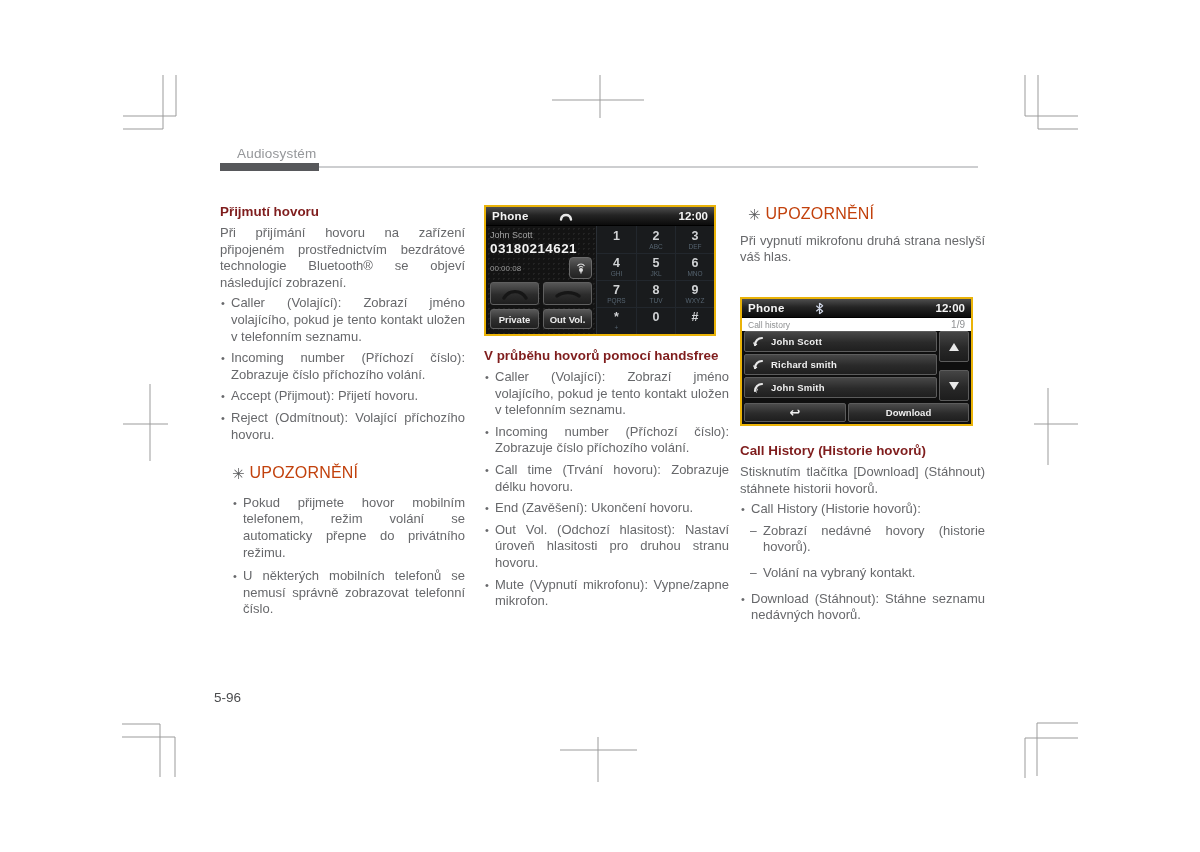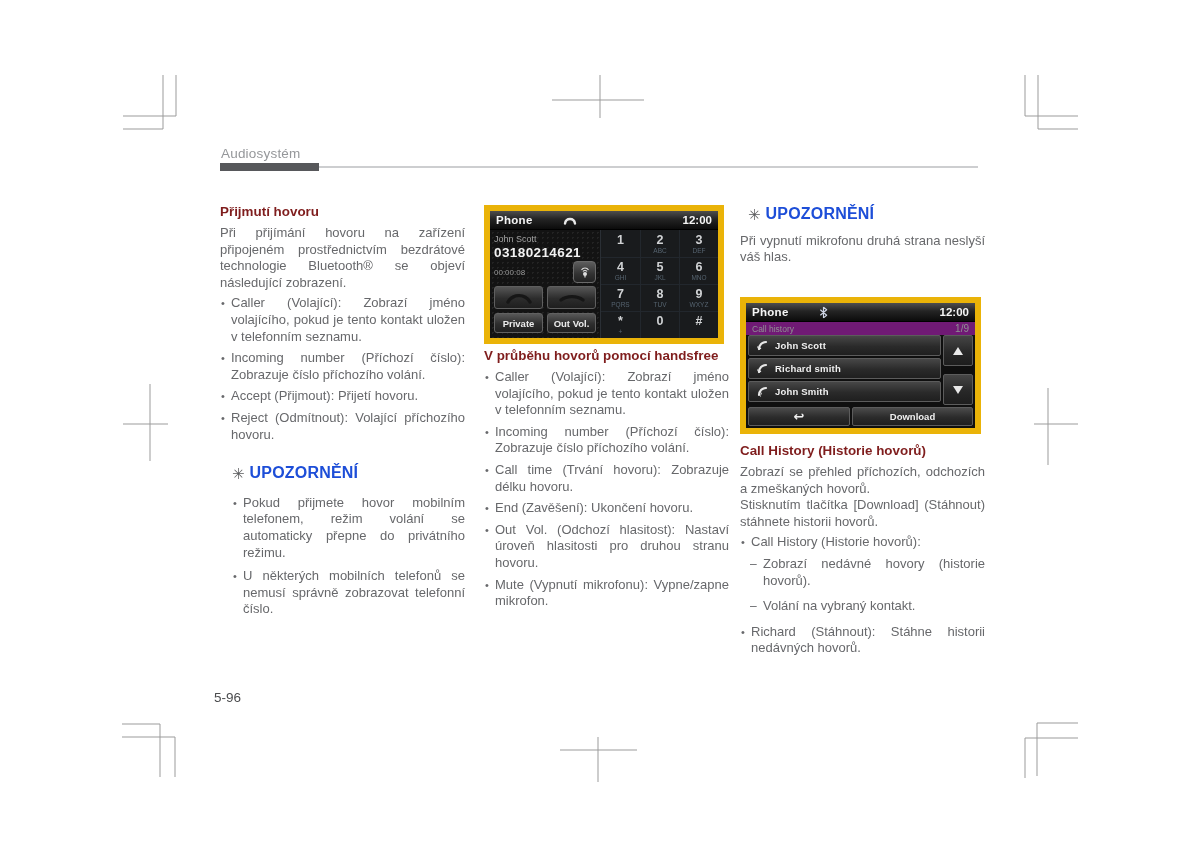--- a/index.html
+++ b/index.html
@@ -4,40 +4,40 @@
 <style>
   html,body{margin:0;padding:0;}
   body{
     width:1200px;height:852px;background:#ffffff;position:relative;overflow:hidden;
     font-family:"Liberation Sans","DejaVu Sans",sans-serif;
   }
   .page{position:absolute;inset:0;}
   
   .cropmarks{position:absolute;inset:0;pointer-events:none;}
   
-  .sec-title{position:absolute;left:221px;top:146px;font-size:13.5px;color:#95979a;letter-spacing:.2px;}
+  .sec-title{position:absolute;left:237px;top:146px;font-size:13.5px;color:#95979a;letter-spacing:.2px;}
   .rule-thin{position:absolute;left:222px;top:166px;width:756px;height:2px;background:#cdced0;}
   .rule-bar{position:absolute;left:220px;top:163px;width:99px;height:8px;background:#57585b;}
   
   .col{position:absolute;width:245px;font-size:13px;line-height:16.6px;color:#67686b;text-align:justify;}
   .col h3{font-size:13.4px;color:#7f1d1d;font-weight:bold;margin:0 0 5px 0;text-align:left;line-height:16px;}
   .col p{margin:0 0 2px 0;}
   .blist{margin:4px 0 0 0;padding:0;list-style:none;}
   .blist li{position:relative;padding-left:11px;margin-bottom:5px;}
   .blist li::before{content:"•";position:absolute;left:1px;top:0;color:#67686b;font-size:11px;}
   .blist li.dash{padding-left:13px;margin-left:10px;}
   .blist li.dash::before{content:"–";font-size:12px;left:0;}
   .notice{padding-left:12px;}
   .notice-head{display:flex;align-items:center;gap:5px;margin:0 0 13px 0;text-align:left;}
   .notice-sym{font-size:15px;color:#5a5b5d;line-height:1;}
-  .notice-word{font-size:16px;font-weight:bold;color:#1d4ed8;letter-spacing:.2px;}
+  .notice-word{font-size:16px;font-weight:normal;color:#c2410c;letter-spacing:.2px;}
   .notice .blist li{margin-bottom:7px;}
   .page-num{position:absolute;left:214px;top:690px;font-size:13.5px;color:#4b4c4e;}
   
-  .shot{position:absolute;background:#0f0f0f;border:6px solid #eab308;box-sizing:content-box;}
+  .shot{position:absolute;background:#0f0f0f;border:2px solid #eab308;box-sizing:content-box;}
   .shot-header{height:18px;background:linear-gradient(180deg,#4e4e4e 0%,#242424 45%,#0b0b0b 100%);
     border-bottom:1px solid #000;display:flex;align-items:center;padding:0 6px;}
   .shot-title{font-size:11.5px;font-weight:bold;color:#f5f5f5;letter-spacing:.3px;}
   .shot-clock{margin-left:auto;font-size:11.5px;font-weight:bold;color:#f5f5f5;}
   .hicon{margin-left:30px;display:flex;align-items:center;}
   
   .shot1{left:484px;top:205px;width:228px;height:127px;}
   .shot1-body{display:flex;height:108px;}
   .dial-left{width:110px;padding:2px 4px;box-sizing:border-box;
     background-color:#131313;
@@ -58,21 +58,21 @@
   .keypad{flex:1;display:grid;grid-template-columns:repeat(3,1fr);grid-template-rows:repeat(4,1fr);
     background:#191b1d;border-left:1px solid #2a2f35;}
   .key{display:flex;flex-direction:column;align-items:center;justify-content:center;
     border-left:1px solid #22272d;border-top:1px solid #22272d;}
   .key:nth-child(-n+3){border-top:none;}
   .key:nth-child(3n+1){border-left:none;}
   .kd{font-size:12.5px;font-weight:bold;color:#d0d2d4;line-height:12px;}
   .kl{font-size:6.5px;color:#55636f;height:7px;line-height:7px;margin-top:1px;}
   
   .shot2{left:740px;top:297px;width:229px;height:125px;}
-  .ch-sub{height:13px;display:flex;align-items:center;padding:0 6px;background:#701a75;}
+  .ch-sub{height:13px;display:flex;align-items:center;padding:0 6px;background:#ffffff;}
   .ch-sub-title{font-size:8.5px;color:#8f9193;}
   .ch-page{margin-left:auto;font-size:10px;color:#8f9193;}
   .ch-main{display:flex;height:70px;padding:0 2px;box-sizing:border-box;gap:2px;}
   .ch-list{flex:1;display:flex;flex-direction:column;gap:2px;}
   .ch-row{height:21px;border-radius:2px;background:linear-gradient(180deg,#474747,#2a2a2a 55%,#1f1f1f);
     border:1px solid #5c5c5c;display:flex;align-items:center;padding-left:7px;gap:7px;box-sizing:border-box;}
   .ch-row-name{font-size:9.5px;font-weight:bold;color:#f0f0f0;letter-spacing:.2px;}
   .ch-scroll{width:30px;display:flex;flex-direction:column;justify-content:space-between;}
   .ch-arrow{height:31px;border-radius:2px;background:linear-gradient(180deg,#454545,#282828 55%,#1d1d1d);
     border:1px solid #5c5c5c;display:flex;align-items:center;justify-content:center;box-sizing:border-box;}
@@ -319,25 +319,24 @@
     <div class="ch-bottom">
       <div class="ch-bbtn ch-back">
         <span class="back-glyph">↩</span>
       </div>
       <div class="ch-bbtn ch-dl">Download</div>
     </div>
   </div>
 
   <div class="col" style="left:740px;top:443px;">
     <h3>Call History (Historie hovorů)</h3>
-    <p style="margin-bottom:0;">Zobrazí se přehled příchozích, odchozích a zmeškaných hovorů.</p>
     <p>Stisknutím tlačítka [Download] (Stáhnout) stáhnete historii hovorů.</p>
     <ul class="blist">
       <li>Call History (Historie hovorů):</li>
       <li class="dash">Zobrazí nedávné hovory (historie hovorů).</li>
       <li class="dash" style="margin-top:9px;">Volání na vybraný kontakt.</li>
-      <li style="margin-top:9px;">Richard (Stáhnout): Stáhne historii nedávných hovorů.</li>
+      <li style="margin-top:9px;">Download (Stáhnout): Stáhne seznamu nedávných hovorů.</li>
     </ul>
   </div>
 
   <div class="page-num">5-96</div>
 
 </div>
 
 </body></html>

